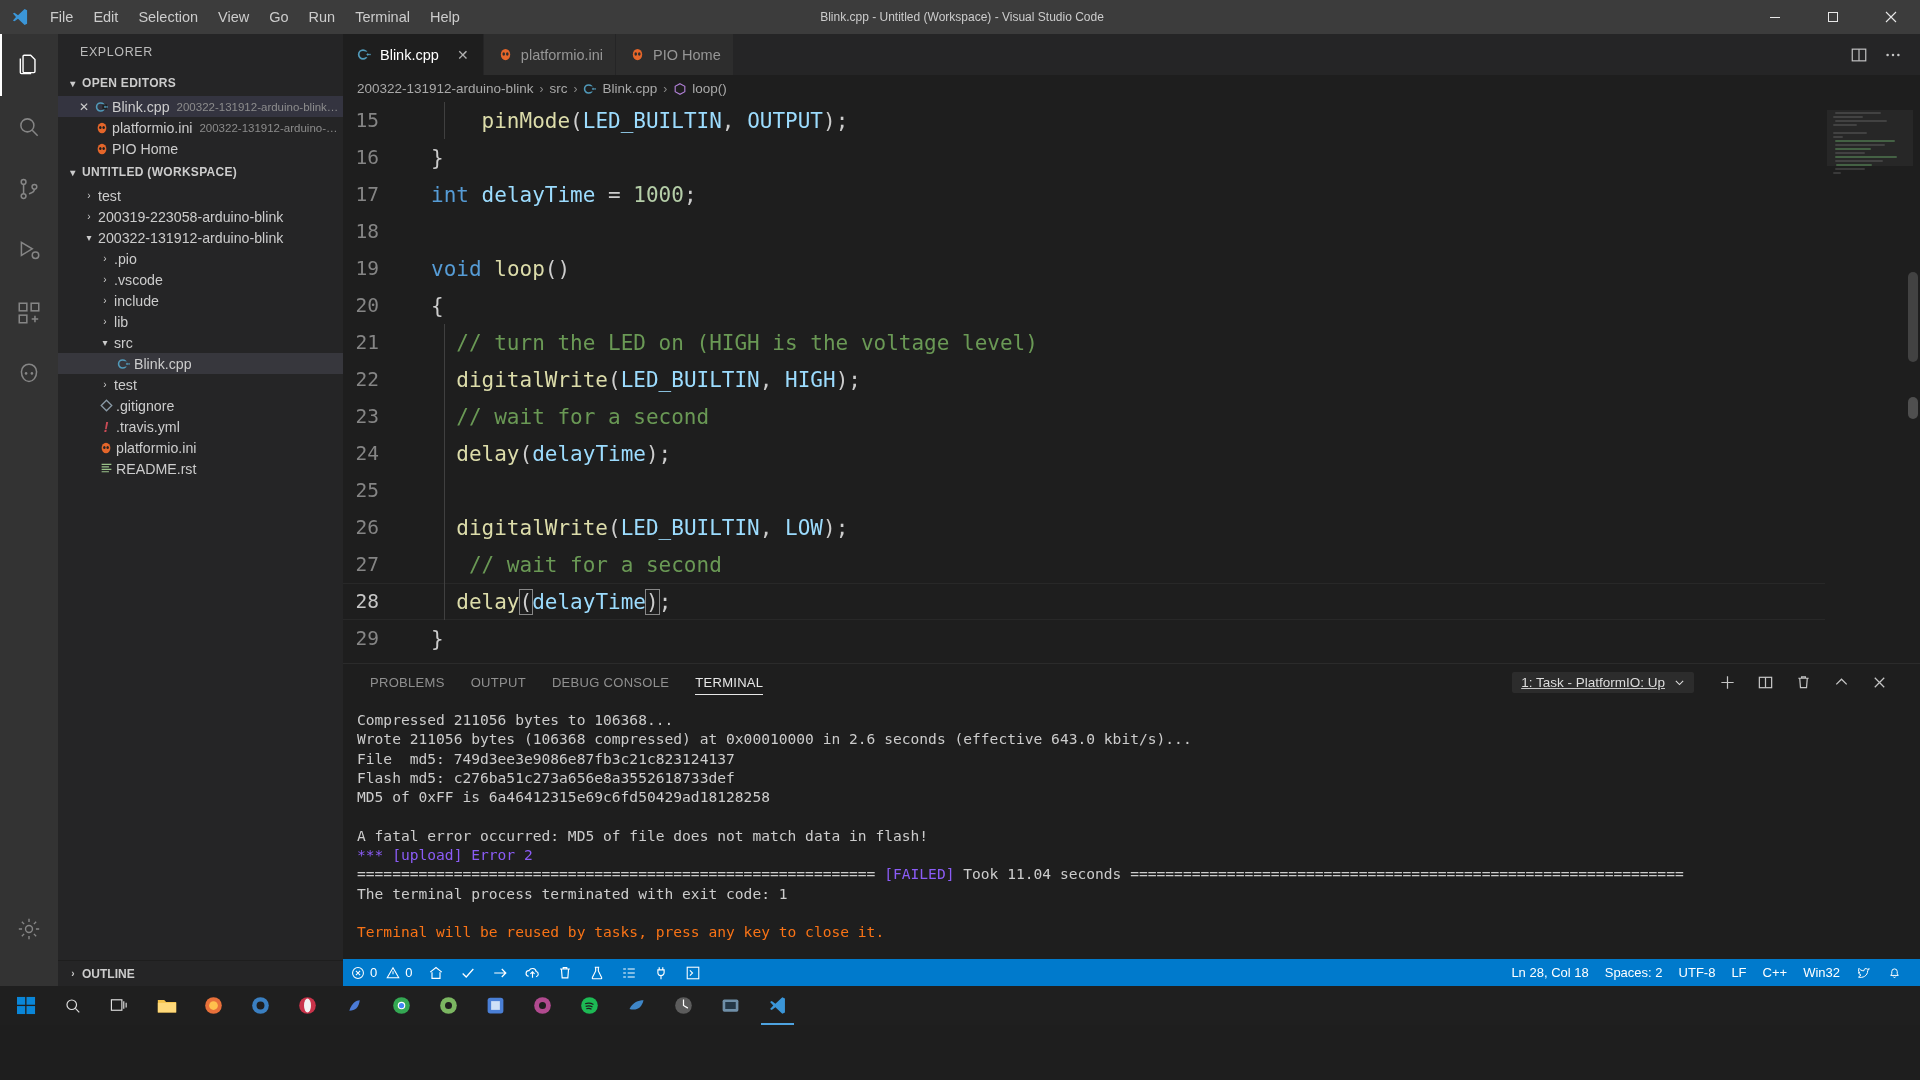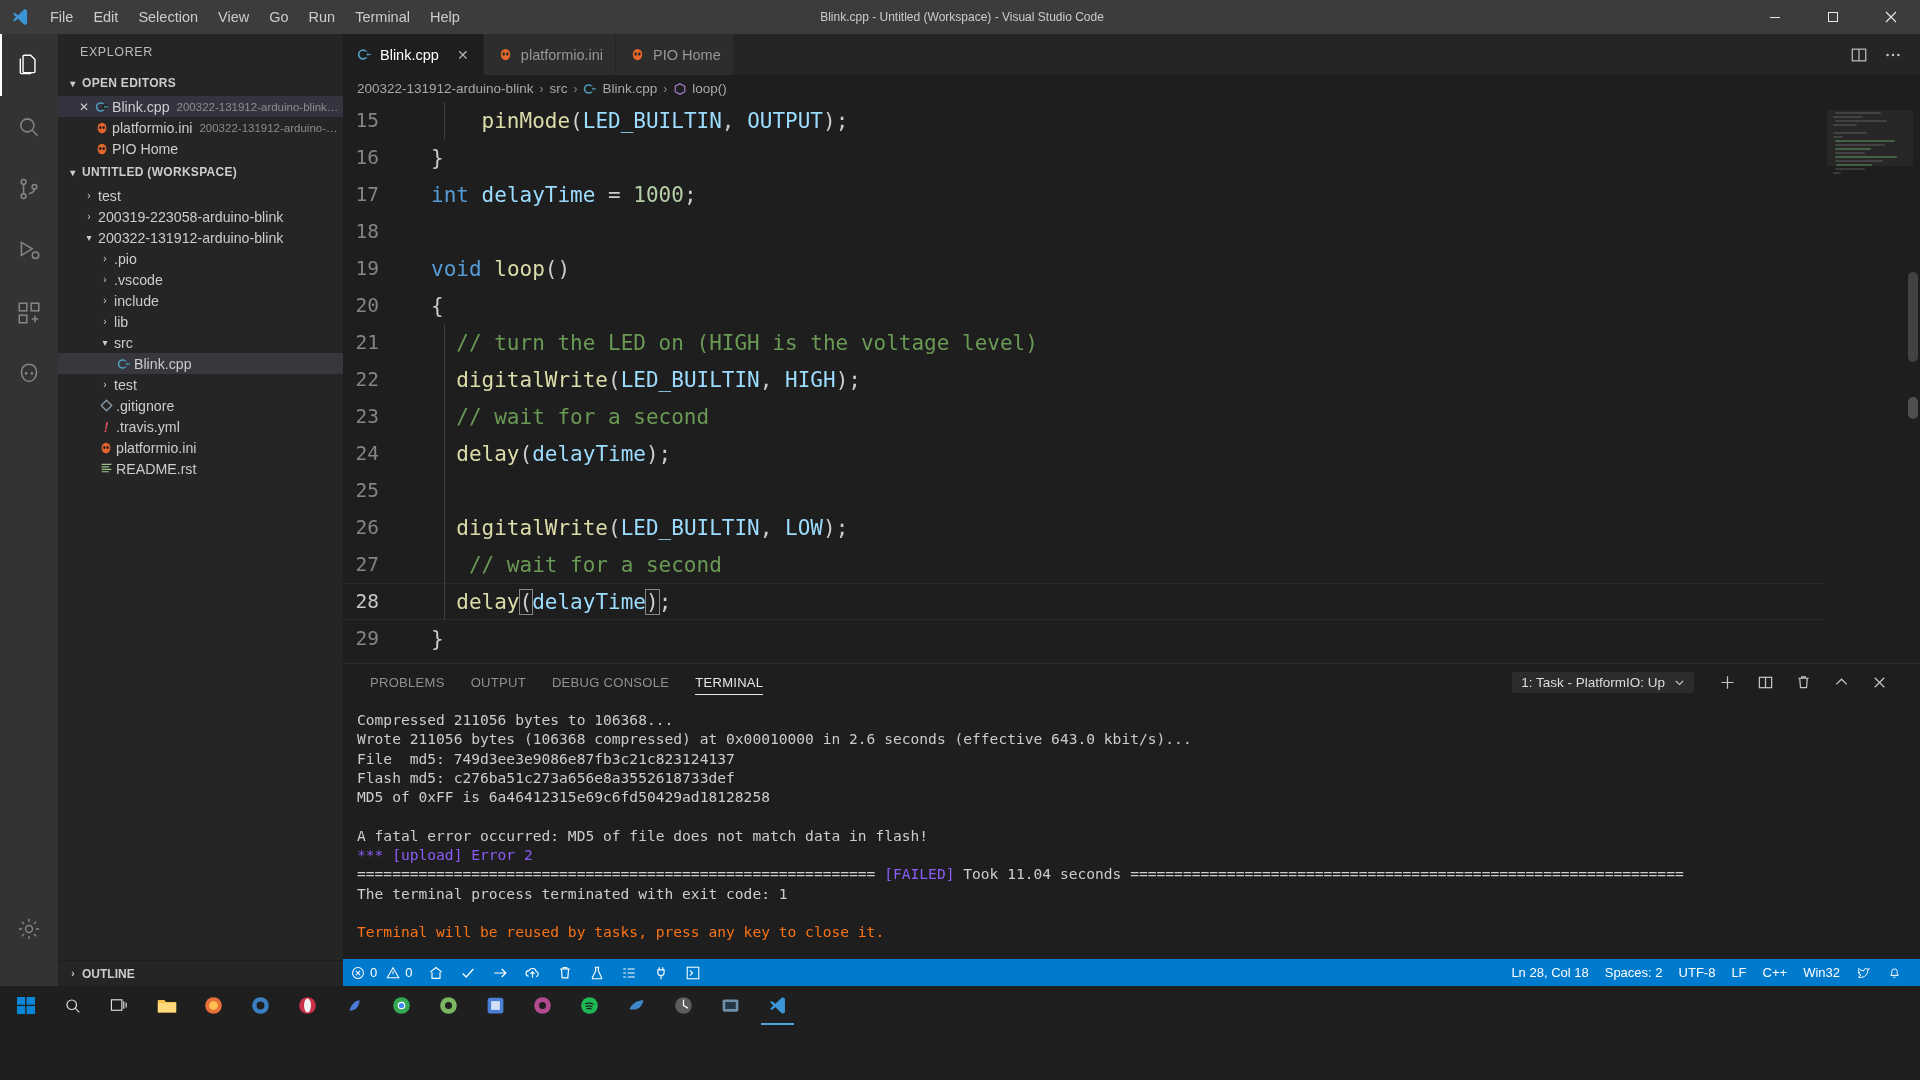--- a/index.html
+++ b/index.html
@@ -66,21 +66,21 @@
   .minimap{width:95px;flex:0 0 95px;background:#1e1e1e;position:relative;}
   .mm-block{position:absolute;background:#3a3a3a;height:2px;border-radius:1px;}
   .scroll-decor{position:absolute;right:2px;width:10px;background:#424242;border-radius:5px;}
 
   
   .panel{height:296px;background:#1e1e1e;border-top:1px solid #2b2b2b;display:flex;flex-direction:column;}
   .panel-tabs{height:36px;display:flex;align-items:center;padding:0 14px;gap:0;}
   .p-tab{padding:0 13px;font-size:13px;color:#909090;letter-spacing:.3px;height:36px;display:flex;align-items:center;position:relative;cursor:pointer;text-transform:uppercase;}
   .p-tab.active{color:#e7e7e7;}
   .p-tab.active:after{content:"";position:absolute;left:13px;right:13px;bottom:5px;height:1px;background:#e7e7e7;}
-  .panel-actions{margin-left:auto;display:flex;align-items:center;gap:0;color:#c5c5c5;}
+  .panel-actions{margin-left:auto;display:flex;align-items:center;gap:0;color:#c5c5c5;text-decoration:underline;}
   .term-select{background:#2c2c2c;color:#dddddd;font-size:13.5px;padding:3px 9px;display:flex;align-items:center;gap:9px;border-radius:2px;margin-right:14px;cursor:pointer;}
   .pa-btn{width:38px;height:36px;display:flex;align-items:center;justify-content:center;font-size:17px;color:#c5c5c5;cursor:pointer;}
 
   .terminal{flex:1;padding:10px 0 0 14px;font-family:"DejaVu Sans Mono","Liberation Mono",monospace;font-size:14.6px;line-height:19.3px;color:#cccccc;white-space:pre;overflow:hidden;}
   .tm-red{color:#8b5cf6;}
   .tm-bold{color:#f97316;}
 
   
   .statusbar{height:27px;background:#007acc;display:flex;align-items:center;color:#ffffff;font-size:13px;}
   .sb-left{display:flex;align-items:center;}

